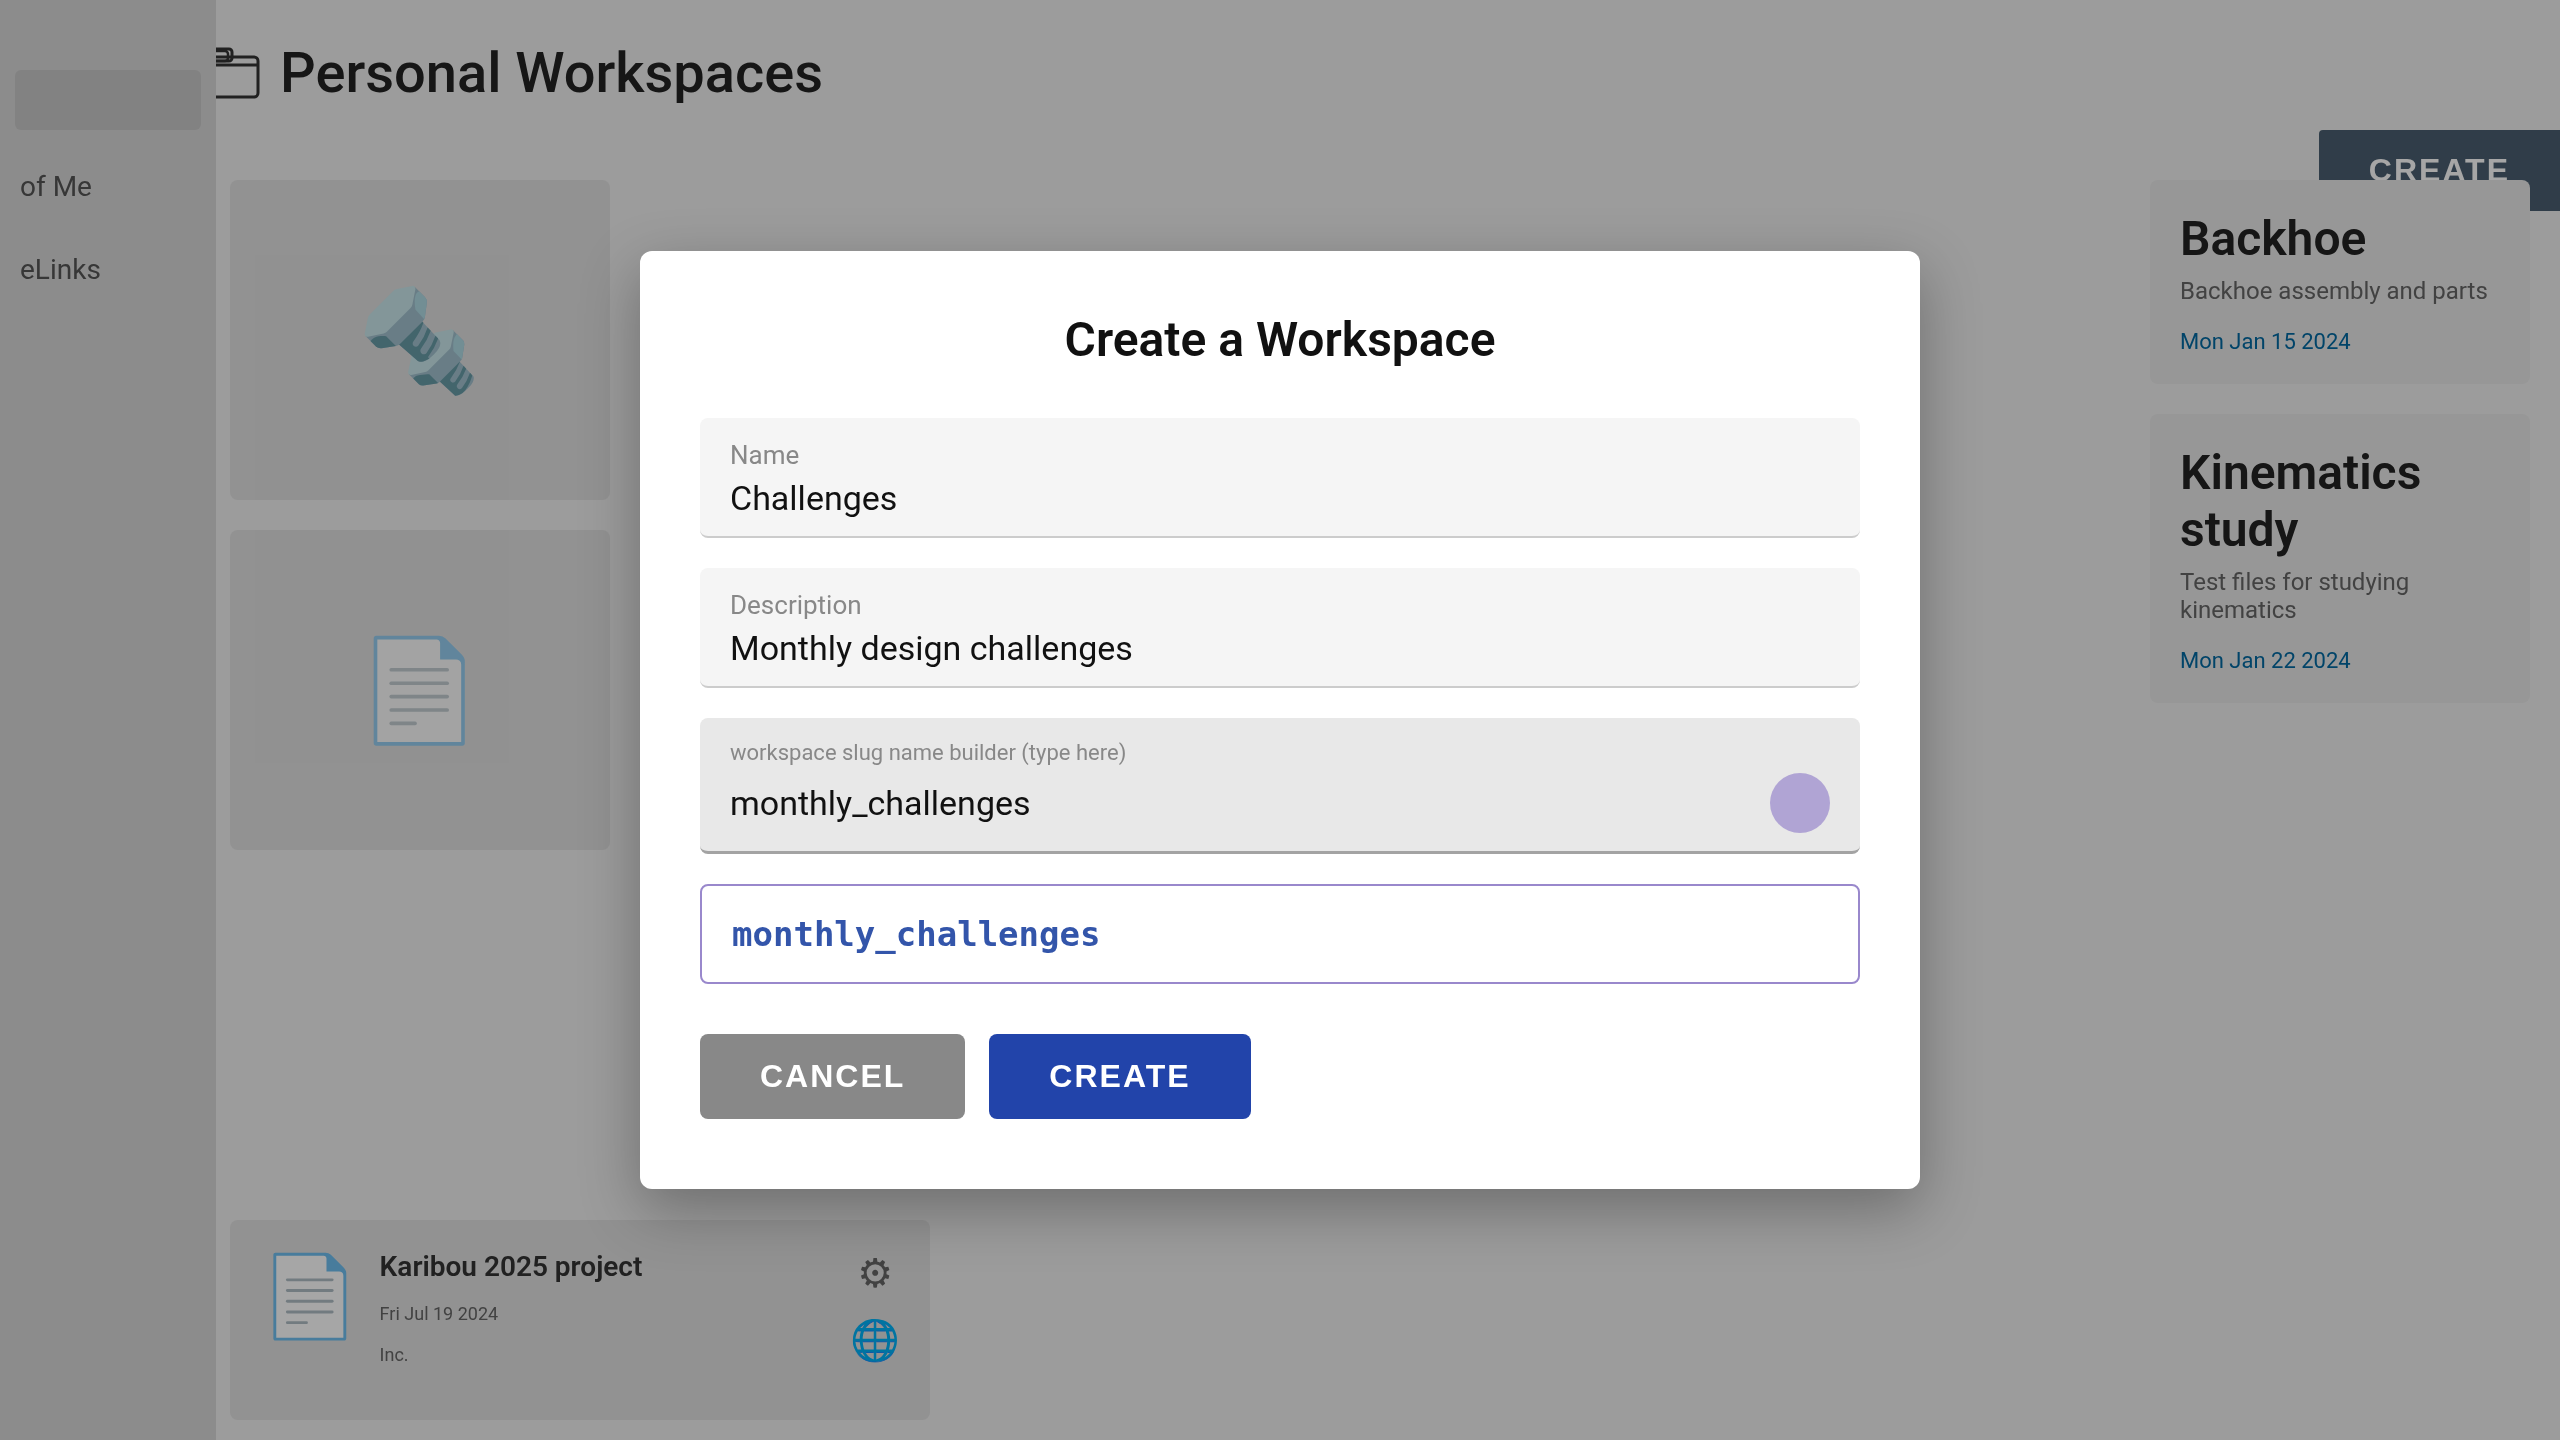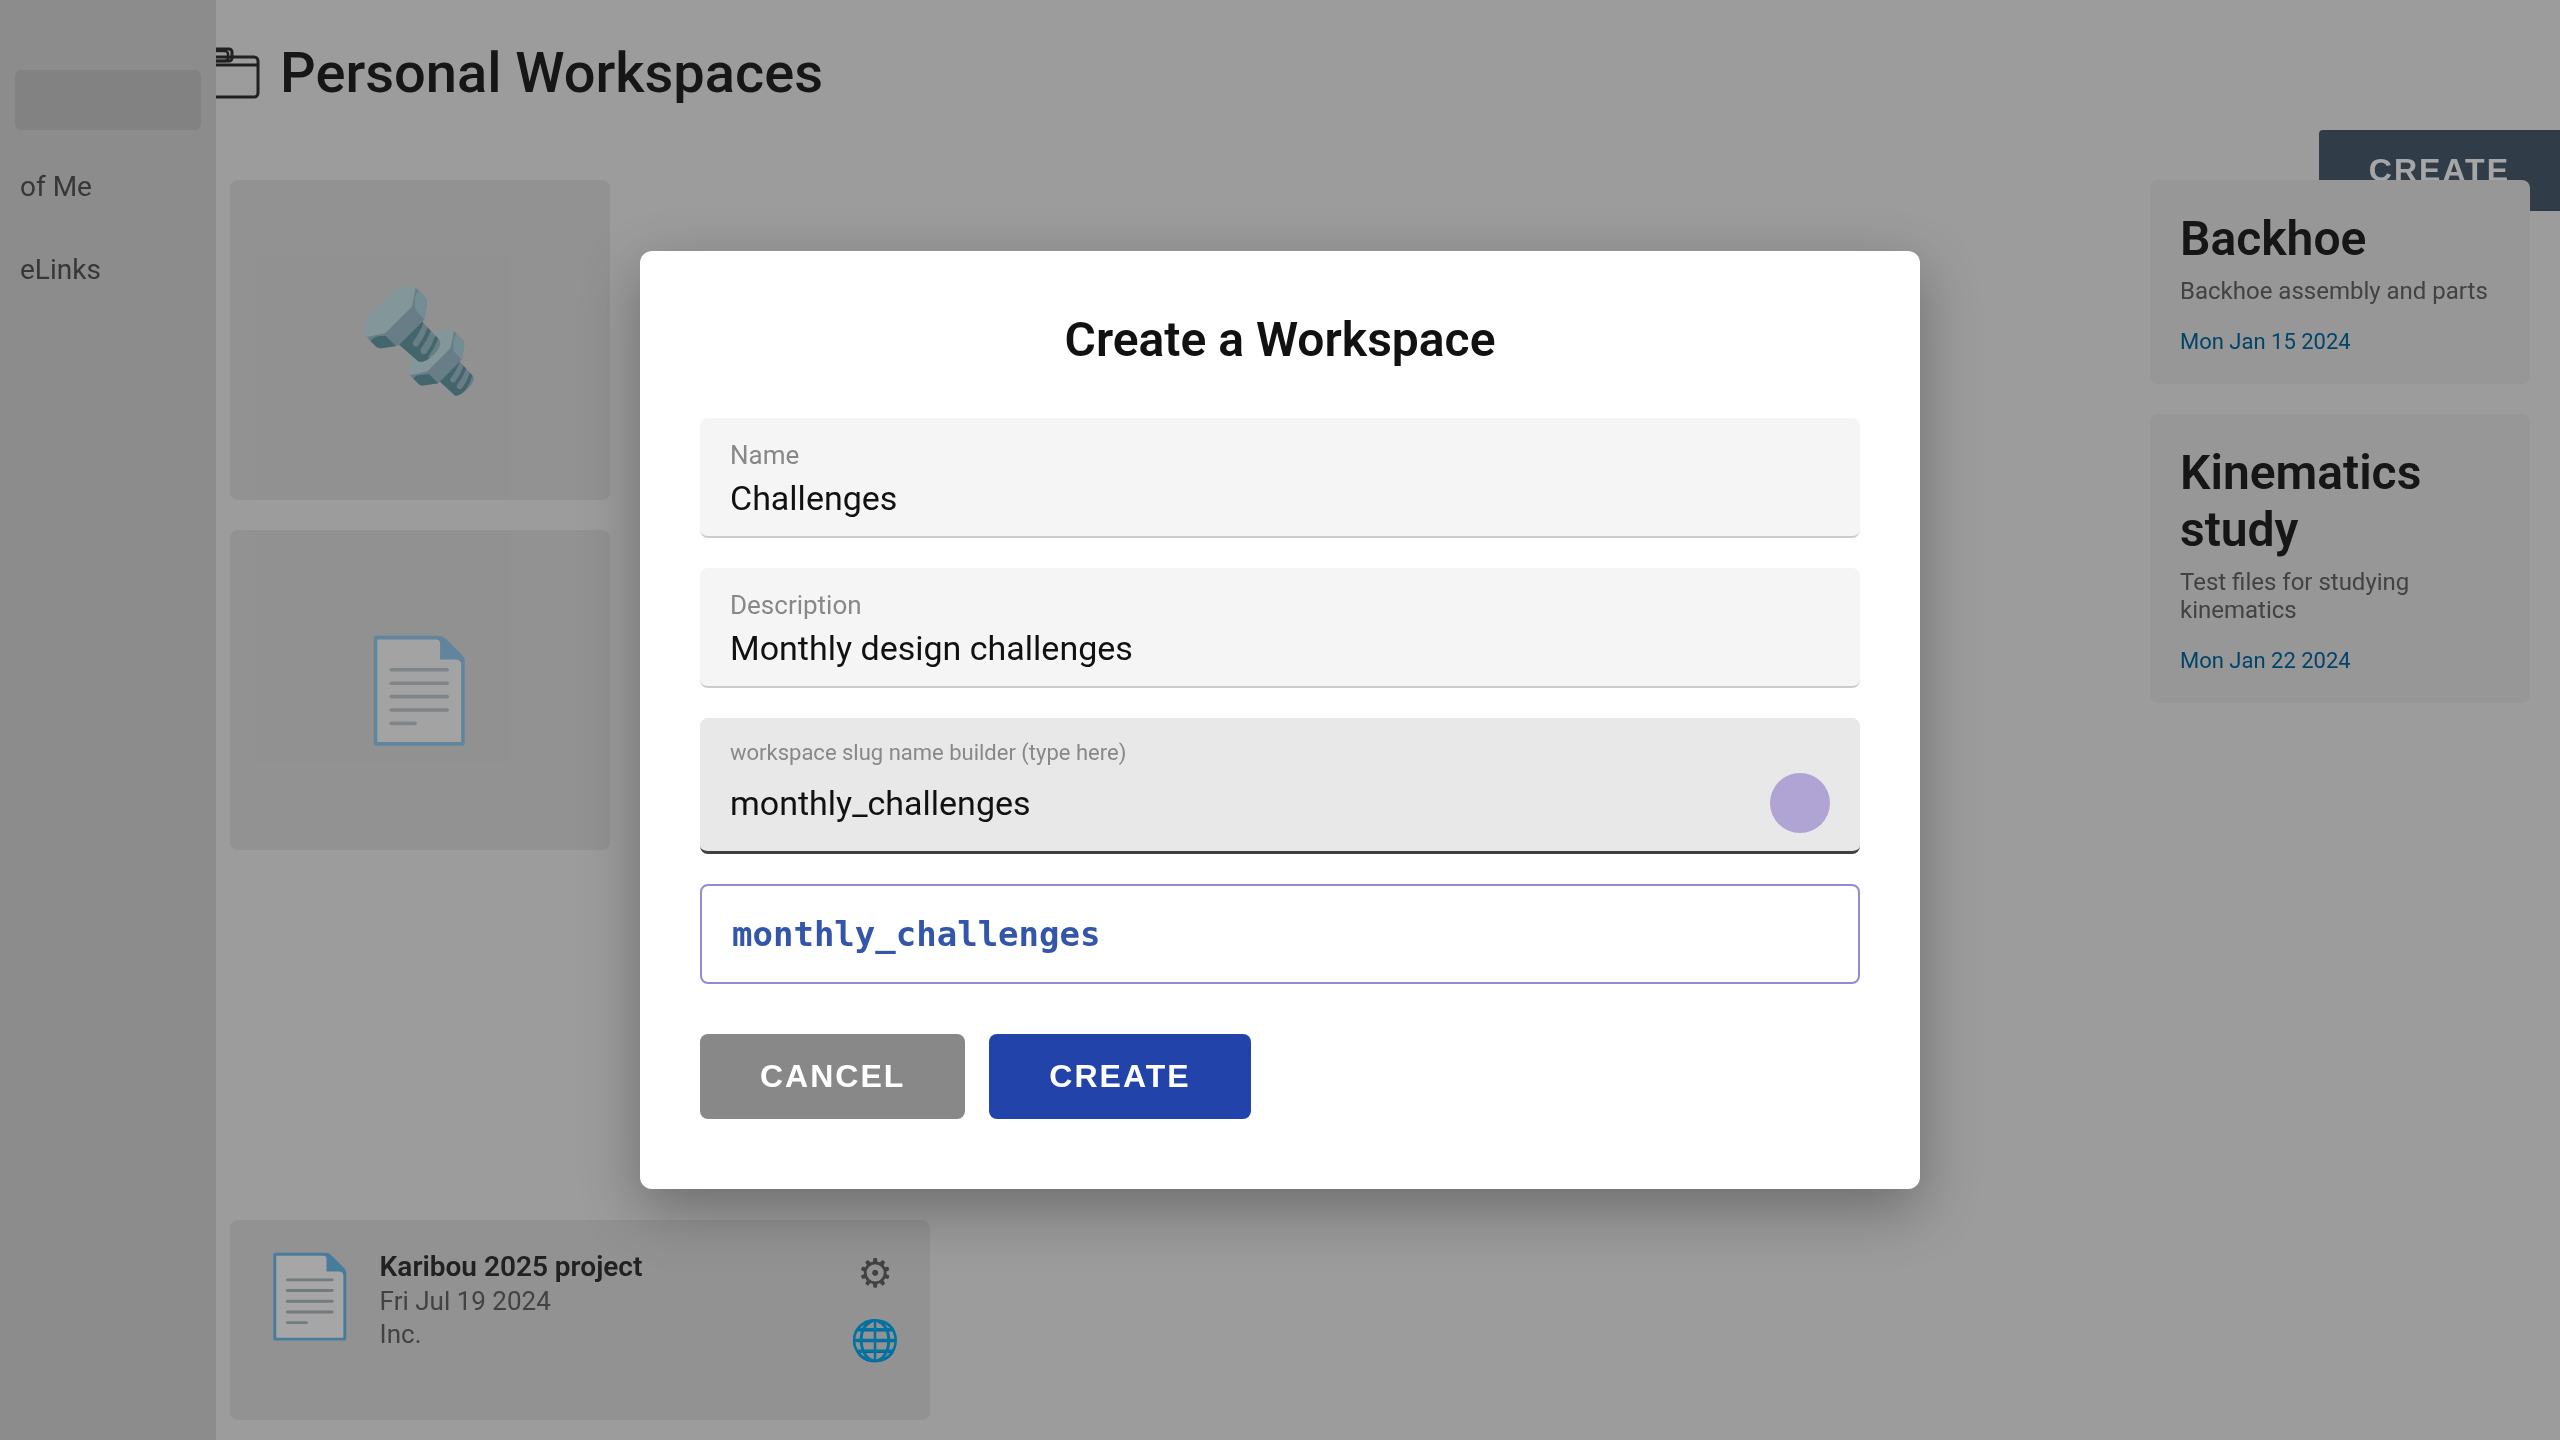--- a/index.html
+++ b/index.html
@@ -175,21 +175,21 @@
 
     .field-value {
       font-size: 34px;
       color: #111;
     }
 
     .slug-builder-field {
       background: #e8e8e8;
       border-radius: 8px;
       padding: 22px 30px 18px;
-      border-bottom: 3px solid #404040;
+      border-bottom: 3px solid #a3a3a3;
       position: relative;
     }
 
     .slug-builder-label {
       font-size: 22px;
       color: #888;
       margin-bottom: 8px;
       display: block;
     }
 
@@ -280,23 +280,23 @@
       flex: 1;
     }
 
     .bottom-card-title {
       font-size: 28px;
       font-weight: 600;
       color: #333;
     }
 
     .bottom-card-date {
-      font-size: 26px;
+      font-size: 18px;
       color: #666;
-      margin-top: 3px;
+      margin-top: 20px;
     }
 
     .gear-icon {
       font-size: 40px;
       color: #666;
     }
 
     .globe-icon {
       font-size: 40px;
       color: #888;

